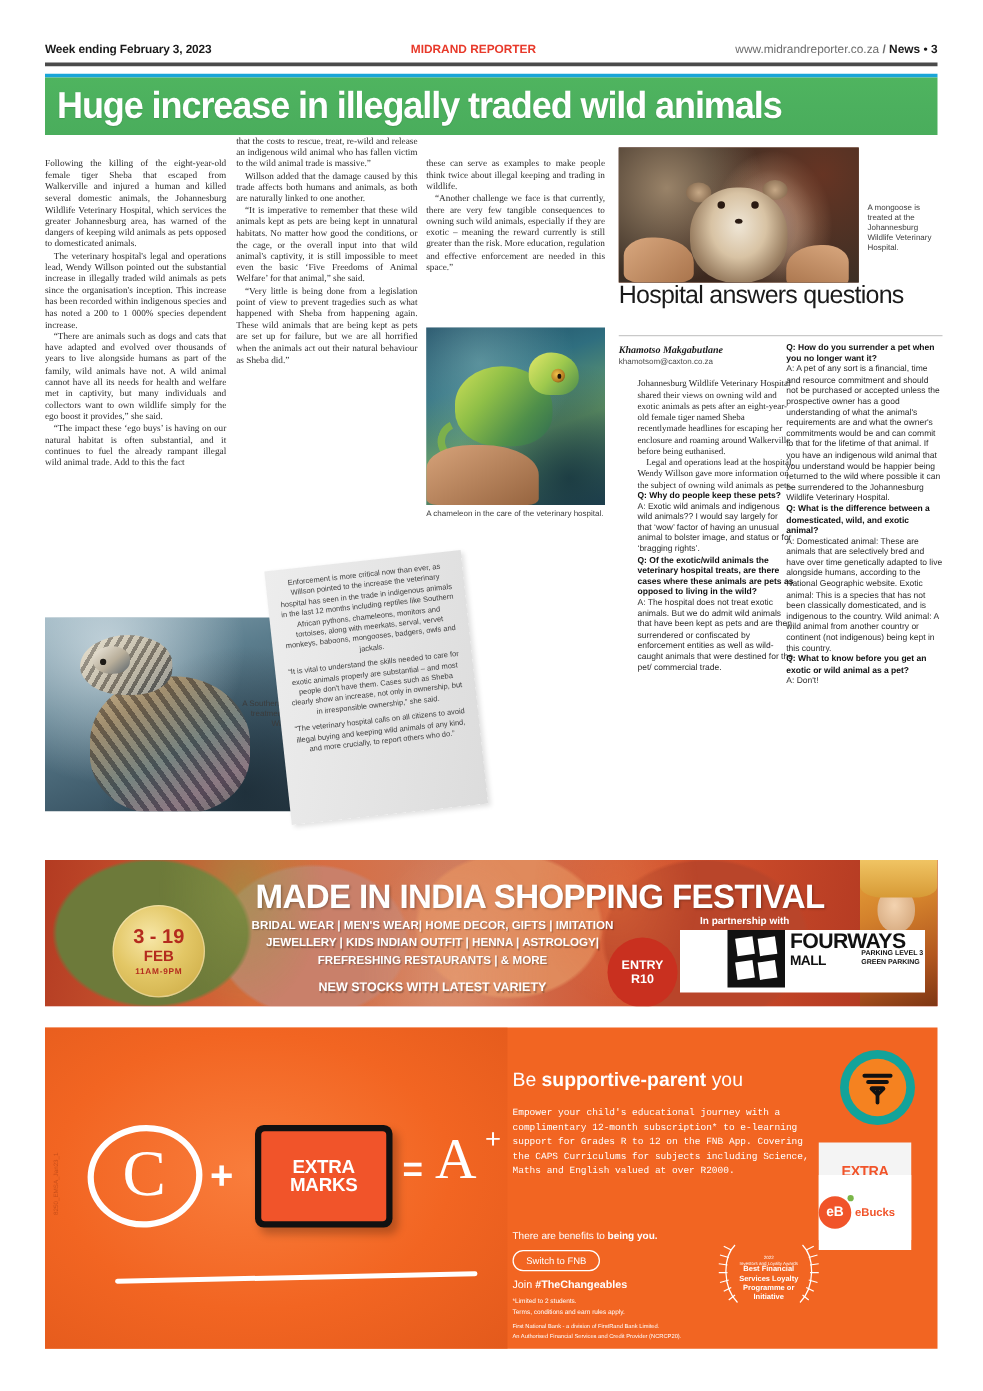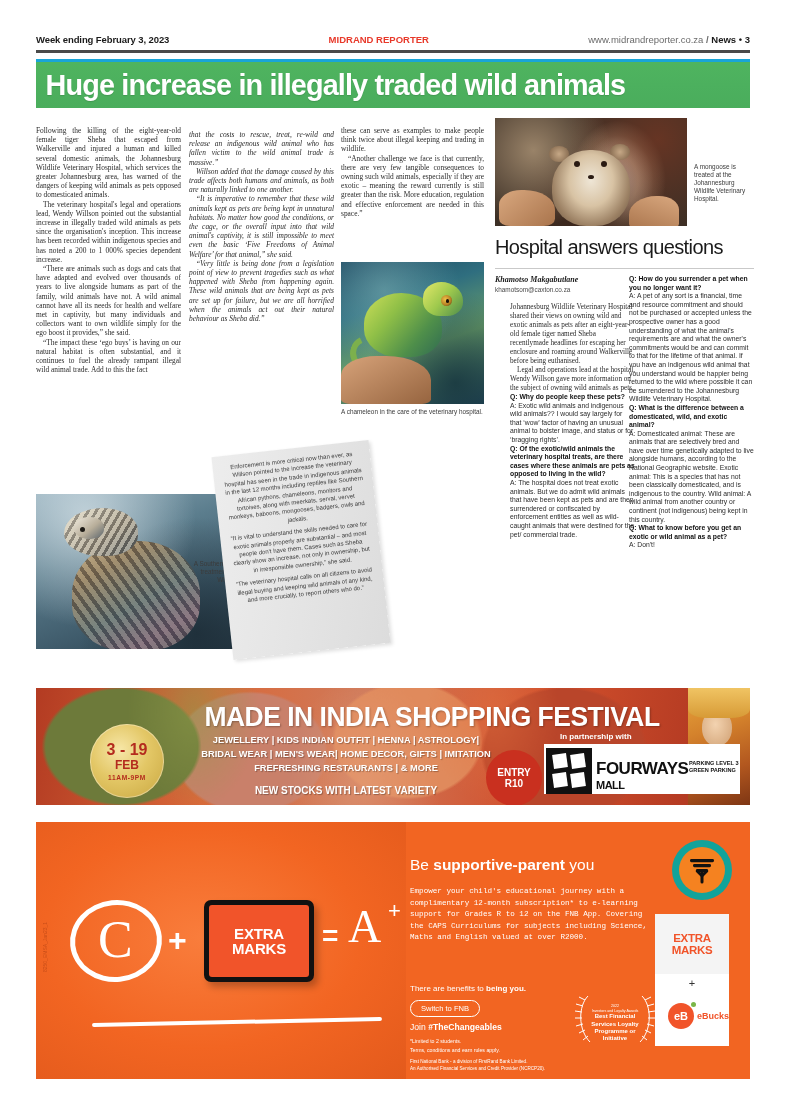--- a/index.html
+++ b/index.html
@@ -40,21 +40,21 @@
     white-space:nowrap;
     text-shadow: 0 1px 1px rgba(0,0,0,0.13);
   }
 
   
   .col { position:absolute; font-family:"Liberation Serif", serif; font-size:7.4px; line-height:9.2px; color:#2a2a2a; text-align:justify; }
   .col p { margin:0; text-indent:7px; }
   .col p.first { text-indent:0; }
 
   #col1 { left:36px; top:126px; width:145px; }
-  #col2 { left:189px; top:130px; width:145px;font-style:italic; }
+  #col2 { left:189px; top:108px; width:145px; }
   #col3 { left:341px; top:126px; width:143px; }
 
   
   .photo { position:absolute; overflow:hidden; }
 
   
   #photo-mongoose { left:495px; top:118px; width:192px; height:108px;
     background:
       radial-gradient(ellipse 48px 60px at 64% 58%, #f0ebe2 0%, #cdb79c 42%, #6d5846 75%, #3c2f25 100%),
       linear-gradient(150deg,#6a3325 0%, #8c4a2e 30%, #a35536 55%, #5a2c1e 100%);
@@ -136,21 +136,21 @@
     box-shadow: 2px 2px 4px rgba(0,0,0,0.12);
     padding:8px 9px;
     font-family:"Liberation Sans", sans-serif;
     font-size:6.0px; line-height:8.4px; color:#3d3d3d;
     text-align:center;
   }
   #pullquote p { margin:0 0 4px 0; }
 
   
   #qa-title {
-    position:absolute; left:495px; top:236px; width:259px;
+    position:absolute; left:495px; top:225px; width:259px;
     font-family:"Liberation Sans", sans-serif; font-weight:normal;
     font-size:20px; color:#1a1a1a; letter-spacing:-0.6px;
   }
   #qa-rule { position:absolute; left:495px; top:268px; width:259px; height:1px; background:#c9c9c9; }
 
   #byline { position:absolute; left:495px; top:275px; width:125px; }
   #byline .bname { font-family:"Liberation Serif", serif; font-style:italic; font-weight:bold; font-size:8px; color:#1a1a1a; }
   #byline .bmail { font-family:"Liberation Sans", sans-serif; font-size:6.4px; color:#4a4a4a; margin-top:2px; }
 
   #qa-left { position:absolute; left:510px; top:303px; width:125px;
@@ -206,21 +206,21 @@
   #india-date .d2 { font-family:"Liberation Sans", sans-serif; font-weight:bold; font-size:12px; color:#b42b1e; line-height:14px; }
   #india-date .d3 { font-family:"Liberation Sans", sans-serif; font-weight:bold; font-size:6.6px; color:#b42b1e; letter-spacing:.6px; margin-top:2px;}
   #india-entry {
     position:absolute; left:450px; top:62px; width:56px; height:56px; border-radius:50%;
     background:#c9301f; display:flex; flex-direction:column; align-items:center; justify-content:center;
   }
   #india-entry .e1 { font-family:"Liberation Sans", sans-serif; font-weight:bold; font-size:10px; color:#fff; line-height:11px;}
   #india-entry .e2 { font-family:"Liberation Sans", sans-serif; font-weight:bold; font-size:10px; color:#fff; line-height:11px;}
   #india-partner { position:absolute; left:524px; top:44px; width:150px;
     font-family:"Liberation Sans", sans-serif; font-weight:bold; font-size:8px; color:#fff; }
-  #fourways { position:absolute; left:508px; top:56px; width:196px; height:50px; background:#ffffff; display:flex; align-items:flex-end; }
+  #fourways { position:absolute; left:508px; top:56px; width:196px; height:50px; background:#ffffff; display:flex; align-items:flex-start;padding-left:36px; }
   #fourways .fwlogo { width:46px; height:46px; margin-left:2px; background:#111; position:relative; flex:0 0 auto; }
   #fourways .fwlogo i { position:absolute; background:#fff; display:block; }
   #fourways .fwlogo i:nth-child(1){ left:7px; top:6px; width:14px; height:14px; transform:rotate(-8deg); }
   #fourways .fwlogo i:nth-child(2){ left:25px; top:6px; width:14px; height:14px; transform:rotate(-8deg); }
   #fourways .fwlogo i:nth-child(3){ left:7px; top:25px; width:14px; height:14px; transform:rotate(-8deg); }
   #fourways .fwlogo i:nth-child(4){ left:25px; top:25px; width:14px; height:14px; transform:rotate(-8deg); }
   #fourways .fwtext { margin-left:4px; }
   #fourways .fw1 { font-family:"Liberation Sans", sans-serif; font-weight:bold; font-size:17px; line-height:17px; color:#111; letter-spacing:-0.5px;}
   #fourways .fw2 { font-family:"Liberation Sans", sans-serif; font-weight:bold; font-size:11px; line-height:17px; color:#111; letter-spacing:-0.5px;}
   #fourways .fwpark { position:absolute; left:145px; top:16px; font-family:"Liberation Sans", sans-serif; font-weight:bold; font-size:5.6px; line-height:7px; color:#111;}
@@ -278,21 +278,21 @@
     display:flex; align-items:center; justify-content:center; }
   #fnb-badge .inner { width:46px; height:46px; border-radius:50%; background:#f58220; display:flex; align-items:center; justify-content:center; }
   #fnb-badge svg { display:block; }
 
   #fnb-white1 { position:absolute; left:655px; top:914px; width:74px; height:60px; background:#f4f4f4; display:flex; align-items:center; justify-content:center; }
   #fnb-white1 .em2 { text-align:center; }
   #fnb-white1 .em2 .l1 { font-family:"Liberation Sans", sans-serif; font-weight:bold; font-size:11.5px; color:#f1542a; line-height:12px; letter-spacing:-0.3px;}
   #fnb-white1 .em2 .l2 { font-family:"Liberation Sans", sans-serif; font-weight:bold; font-size:11.5px; color:#f1542a; line-height:12px; letter-spacing:-0.3px;}
   #fnb-plus2 { position:absolute; left:655px; top:974px; width:74px; height:18px; background:#fff; display:flex; align-items:center; justify-content:center;
     font-family:"Liberation Sans", sans-serif; font-size:11px; color:#333; }
-  #fnb-white2 { position:absolute; left:655px; top:986px; width:74px; height:60px; background:#fff; display:flex; align-items:center; justify-content:flex-end; }
+  #fnb-white2 { position:absolute; left:655px; top:940px; width:74px; height:60px; background:#fff; display:flex; align-items:center; justify-content:flex-start; }
   #fnb-white2 .eb { display:flex; align-items:center; gap:3px; }
   #fnb-white2 .ebcircle { width:26px; height:26px; border-radius:50%; background:#f1542a; color:#fff;
     font-family:"Liberation Sans", sans-serif; font-weight:bold; font-size:11px; display:flex; align-items:center; justify-content:center; position:relative; }
   #fnb-white2 .ebcircle:after { content:''; position:absolute; right:-2px; top:-1px; width:5px; height:5px; border-radius:50%; background:#7ab648; }
   #fnb-white2 .ebtxt { font-family:"Liberation Sans", sans-serif; font-size:9px; color:#f1542a; font-weight:bold; }
 </style>
 </head>
 <body>
 
 <div class="page">
@@ -408,22 +408,22 @@
 
   <div id="ad-india">
     <div class="swirl"></div>
     <div class="swirl2"></div>
     <div id="india-lady">
       <div class="face"></div>
       <div class="veil"></div>
     </div>
     <div id="india-title">MADE IN INDIA SHOPPING FESTIVAL</div>
     <div id="india-lines">
+      <div>BRIDAL WEAR | MEN'S WEAR| HOME DECOR, GIFTS | IMITATION</div>
       <div>JEWELLERY | KIDS INDIAN OUTFIT | HENNA | ASTROLOGY|</div>
-      <div>BRIDAL WEAR | MEN'S WEAR| HOME DECOR, GIFTS | IMITATION</div>
       <div>FREFRESHING RESTAURANTS | &amp; MORE</div>
     </div>
     <div id="india-stocks">NEW STOCKS WITH LATEST VARIETY</div>
     <div id="india-date">
       <div class="d1">3 - 19</div>
       <div class="d2">FEB</div>
       <div class="d3">11AM-9PM</div>
     </div>
     <div id="india-entry">
       <div class="e1">ENTRY</div>

